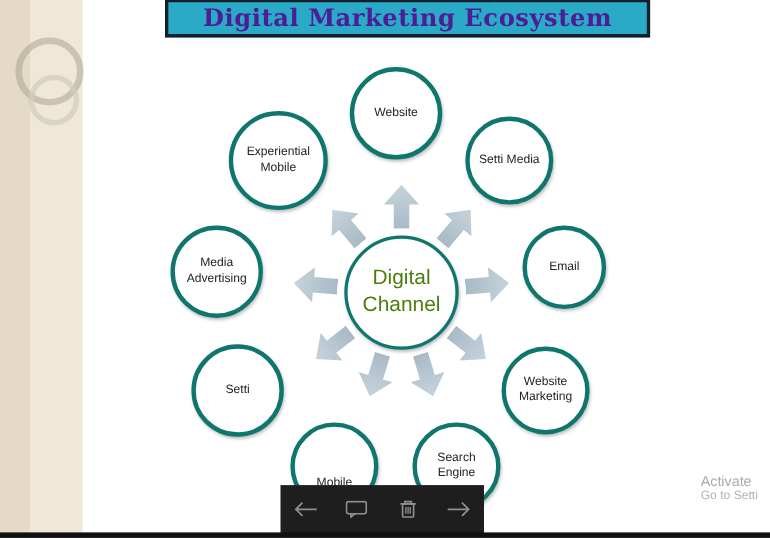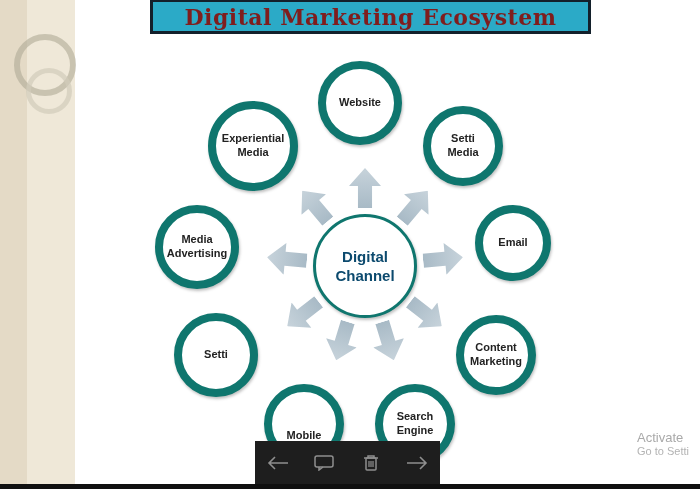--- a/index.html
+++ b/index.html
@@ -11,29 +11,29 @@
           background:linear-gradient(90deg,#e4dac6 0 27px,#efe8d8 27px 75px);}
   .ring{position:absolute;border-radius:50%;border:6px solid rgba(190,183,162,0.55);}
   .ring.r1{left:14px;top:34px;width:50px;height:50px;border-color:rgba(175,170,150,0.6);}
   .ring.r2{left:26px;top:68px;width:36px;height:36px;border:5px solid rgba(210,204,186,0.7);}
 
   
   .banner{position:absolute;left:150px;top:0;width:441px;height:34px;
           background:#2baac7;border:3px solid #13202b;border-top-width:2px;
           box-sizing:border-box;display:flex;align-items:center;justify-content:center;}
   .banner span{font-family:"DejaVu Serif",serif;font-weight:700;font-size:22px;
-          color:#7f1d1d;letter-spacing:0.5px;white-space:nowrap;}
+          color:#4c1d95;letter-spacing:0.5px;white-space:nowrap;}
 
   
-  .node{position:absolute;border-radius:50%;background:#ffffff;border:8px solid #0f766e;
+  .node{position:absolute;border-radius:50%;background:#ffffff;border:4px solid #0f766e;
         box-shadow:1px 2px 3px rgba(0,0,0,0.25);display:flex;align-items:center;
-        justify-content:center;text-align:center;box-sizing:border-box;font-weight:bold;}
+        justify-content:center;text-align:center;box-sizing:border-box;}
   .node span{font-size:11px;color:#222;line-height:1.25;padding:0 8px;}
   .node.center{border-width:3px;}
-  .node.center span{font-size:15px;color:#0c4a6e;line-height:1.3;padding:0 10px;}
+  .node.center span{font-size:19px;color:#4d7c0f;line-height:1.3;padding:0 10px;}
 
   
   .arrow{position:absolute;width:32px;height:40px;transform-origin:50% 50%;
          background:linear-gradient(180deg,#c7d3db 0%,#a8bac6 100%);
          clip-path:polygon(50% 0,100% 45%,72% 45%,72% 100%,28% 100%,28% 45%,0 45%);}
 
   
   .toolbar{position:absolute;left:255px;top:441px;width:185px;height:44px;background:#1e1e1e;
            display:flex;align-items:center;justify-content:space-around;z-index:5;}
   .tbtn{width:30px;height:30px;display:flex;align-items:center;justify-content:center;cursor:pointer;}
@@ -80,41 +80,41 @@
 
   <div class="node" style="left:423px;top:106px;width:80px;height:80px;">
     <span>Setti Media</span>
   </div>
 
   <div class="node" style="left:475px;top:205px;width:76px;height:76px;">
     <span>Email</span>
   </div>
 
   <div class="node" style="left:456px;top:315px;width:80px;height:80px;">
-    <span>Content Marketing</span>
+    <span>Website Marketing</span>
   </div>
 
   <div class="node" style="left:375px;top:384px;width:80px;height:80px;">
     <span>Search Engine</span>
   </div>
 
   <div class="node" style="left:264px;top:384px;width:80px;height:80px;align-items:flex-end;">
     <span>Mobile Marketing</span>
   </div>
 
   <div class="node" style="left:174px;top:313px;width:84px;height:84px;">
     <span>Setti</span>
   </div>
 
   <div class="node" style="left:155px;top:205px;width:84px;height:84px;">
     <span>Media Advertising</span>
   </div>
 
   <div class="node" style="left:208px;top:101px;width:90px;height:90px;">
-    <span>Experiential Media</span>
+    <span>Experiential Mobile</span>
   </div>
 
   <div class="toolbar">
     <div class="tbtn">
       <span>
         <svg width="22" height="14" viewBox="0 0 22 14">
           <path d="M8 1 L2 7 L8 13 M2 7 L21 7" stroke="#8f8f8f" stroke-width="1.6" fill="none"></path>
         </svg>
       </span>
     </div>

